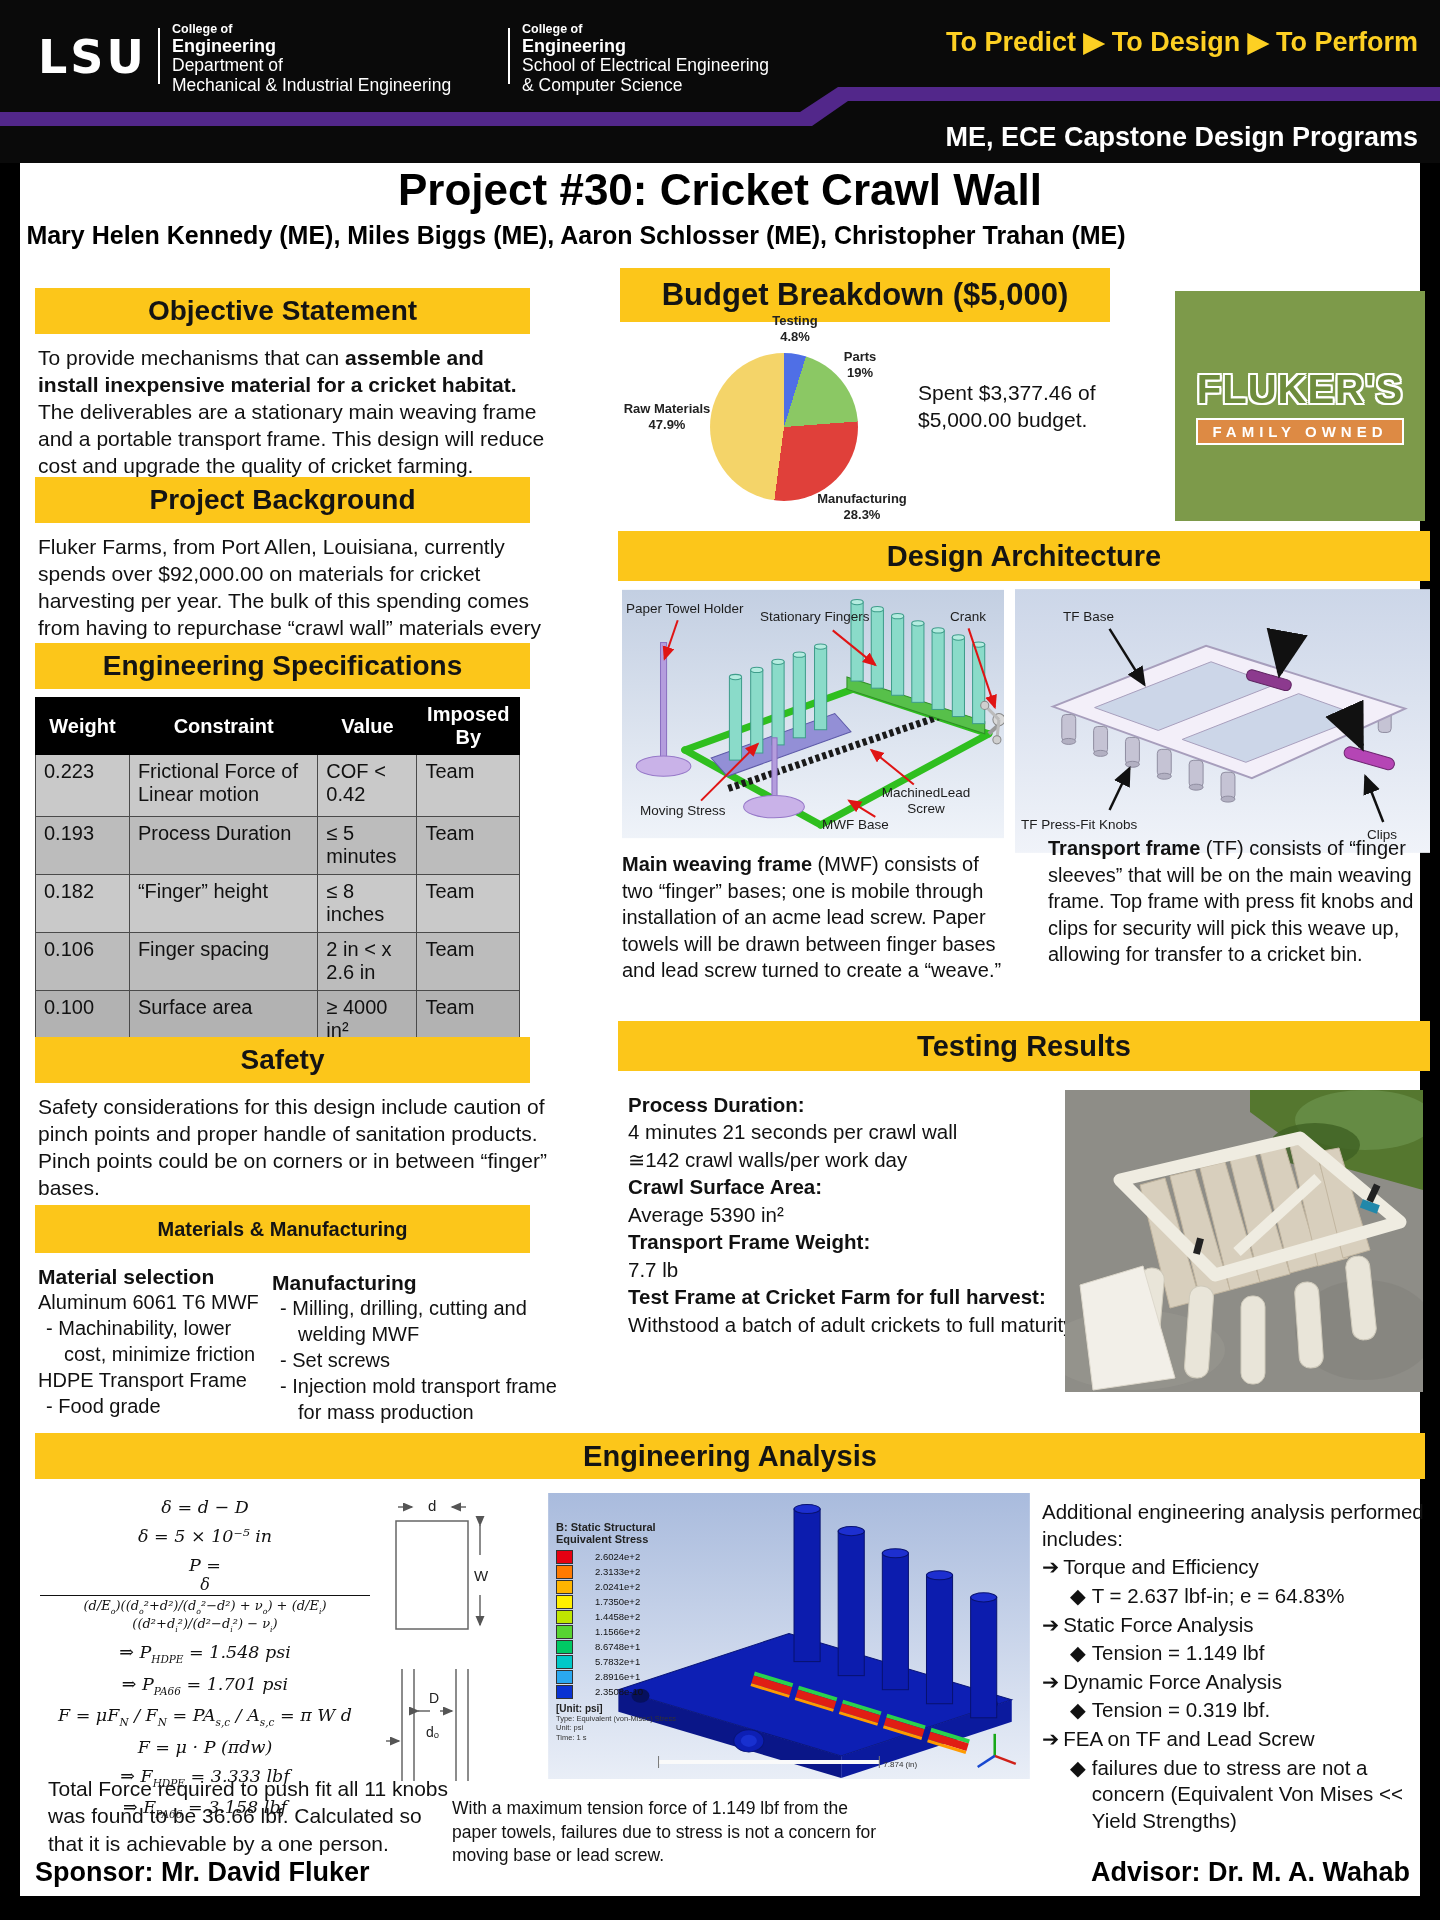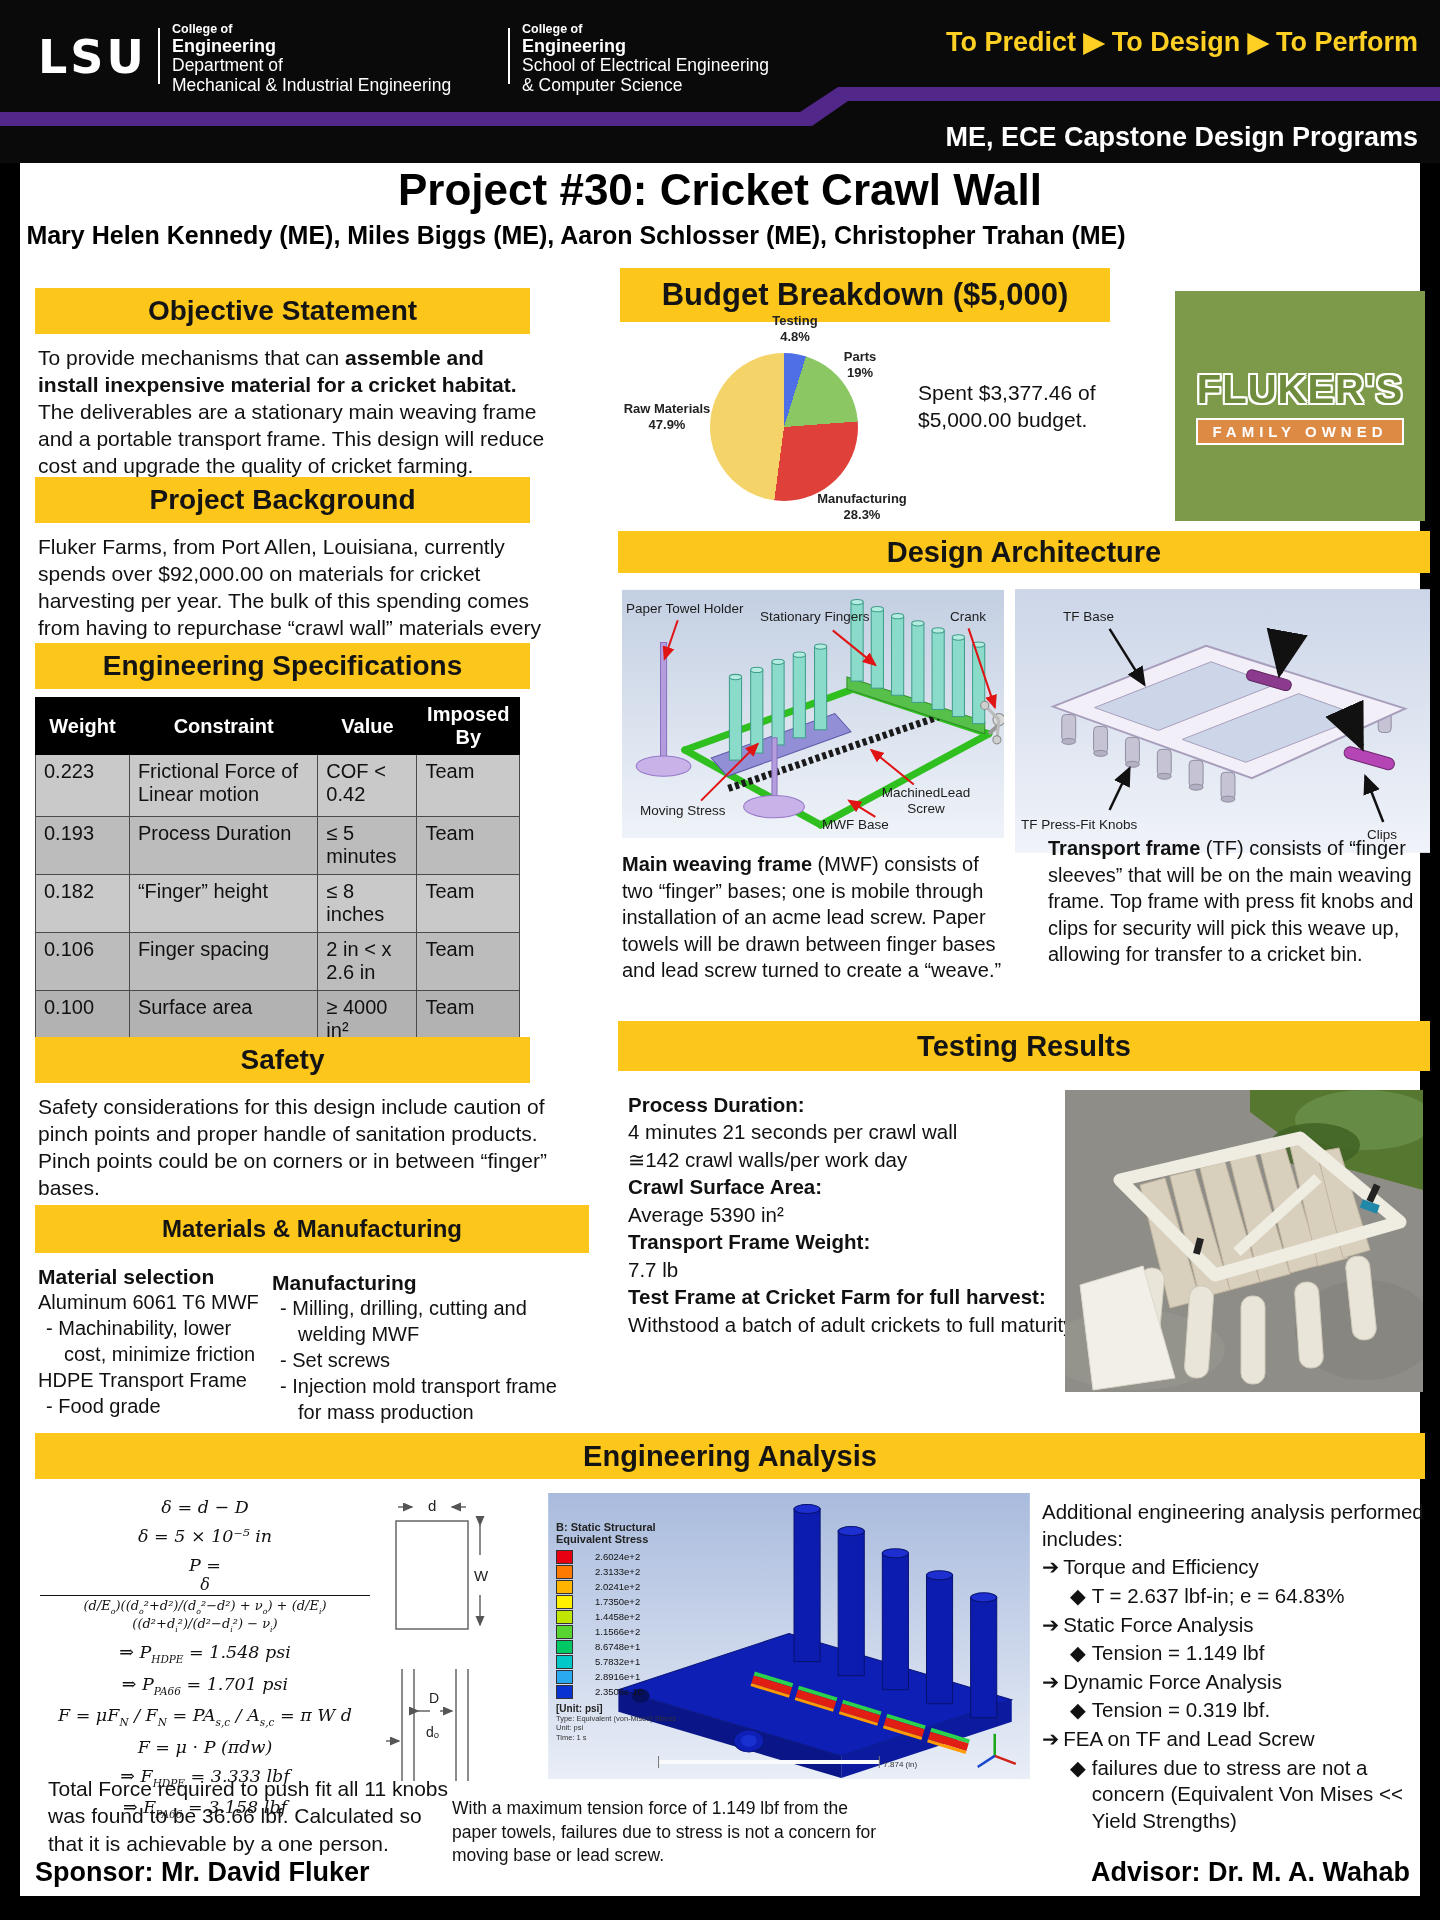--- a/index.html
+++ b/index.html
@@ -129,21 +129,21 @@
             <td>Surface area</td>
             <td>≥ 4000 in²</td>
             <td>Team</td>
       </tr>
     </tbody>
       </table>
 
     <div class="abs bar" style="left:15px;top:874px;width:495px;height:46px;font-size:28px;">Safety</div>
     <div class="abs p" style="left:18px;top:930px;width:520px;">Safety considerations for this design include caution of pinch points and proper handle of sanitation products. Pinch points could be on corners or in between “finger” bases.</div>
 
-    <div class="abs bar" style="left:15px;top:1042px;width:554px;height:48px;font-size:24px;">Materials &amp; Manufacturing</div>
+    <div class="abs bar" style="left:15px;top:1042px;width:495px;height:48px;font-size:20px;">Materials &amp; Manufacturing</div>
     <div class="abs" style="left:18px;top:1102px;width:228px;">
       <div class="mmhead">Material selection</div>
       <div class="mmline">Aluminum 6061 T6 MWF</div>
       <div class="mmline dash">-   Machinability, lower cost, minimize friction</div>
       <div class="mmline">HDPE Transport Frame</div>
       <div class="mmline dash">-   Food grade</div>
     </div>
     <div class="abs" style="left:252px;top:1108px;width:300px;">
       <div class="mmhead">Manufacturing</div>
       <div class="mmline dash">-   Milling, drilling, cutting and welding MWF</div>
@@ -170,21 +170,21 @@
       <div>Manufacturing</div>
         <div>28.3%</div>
     </div>
     <div class="abs p" style="left:898px;top:216px;width:215px;">Spent $3,377.46 of $5,000.00 budget.</div>
 
     <div class="abs flk" style="left:1155px;top:128px;width:250px;height:230px;">
       <div class="flkname">FLUKER'S</div>
       <div class="flkband">FAMILY OWNED</div>
     </div>
 
-    <div class="abs bar" style="left:598px;top:368px;width:812px;height:42px;font-size:29px;">Design Architecture</div>
+    <div class="abs bar" style="left:598px;top:368px;width:812px;height:50px;font-size:29px;">Design Architecture</div>
 
     <div class="abs" style="left:602px;top:426px;width:382px;height:250px;">
       <svg width="382" height="250" viewBox="0 0 377 245">
         <defs>
           <linearGradient id="mwfg" x1="0" y1="0" x2="0" y2="1">
             <stop offset="0" stop-color="#c3cfe2"></stop>
               <stop offset="1" stop-color="#eff3f9"></stop>
           </linearGradient>
           <marker id="ra" markerWidth="8" markerHeight="8" refX="6" refY="3" orient="auto">
               <path d="M0,0 L7,3 L0,6 z" fill="#e01414"></path>

